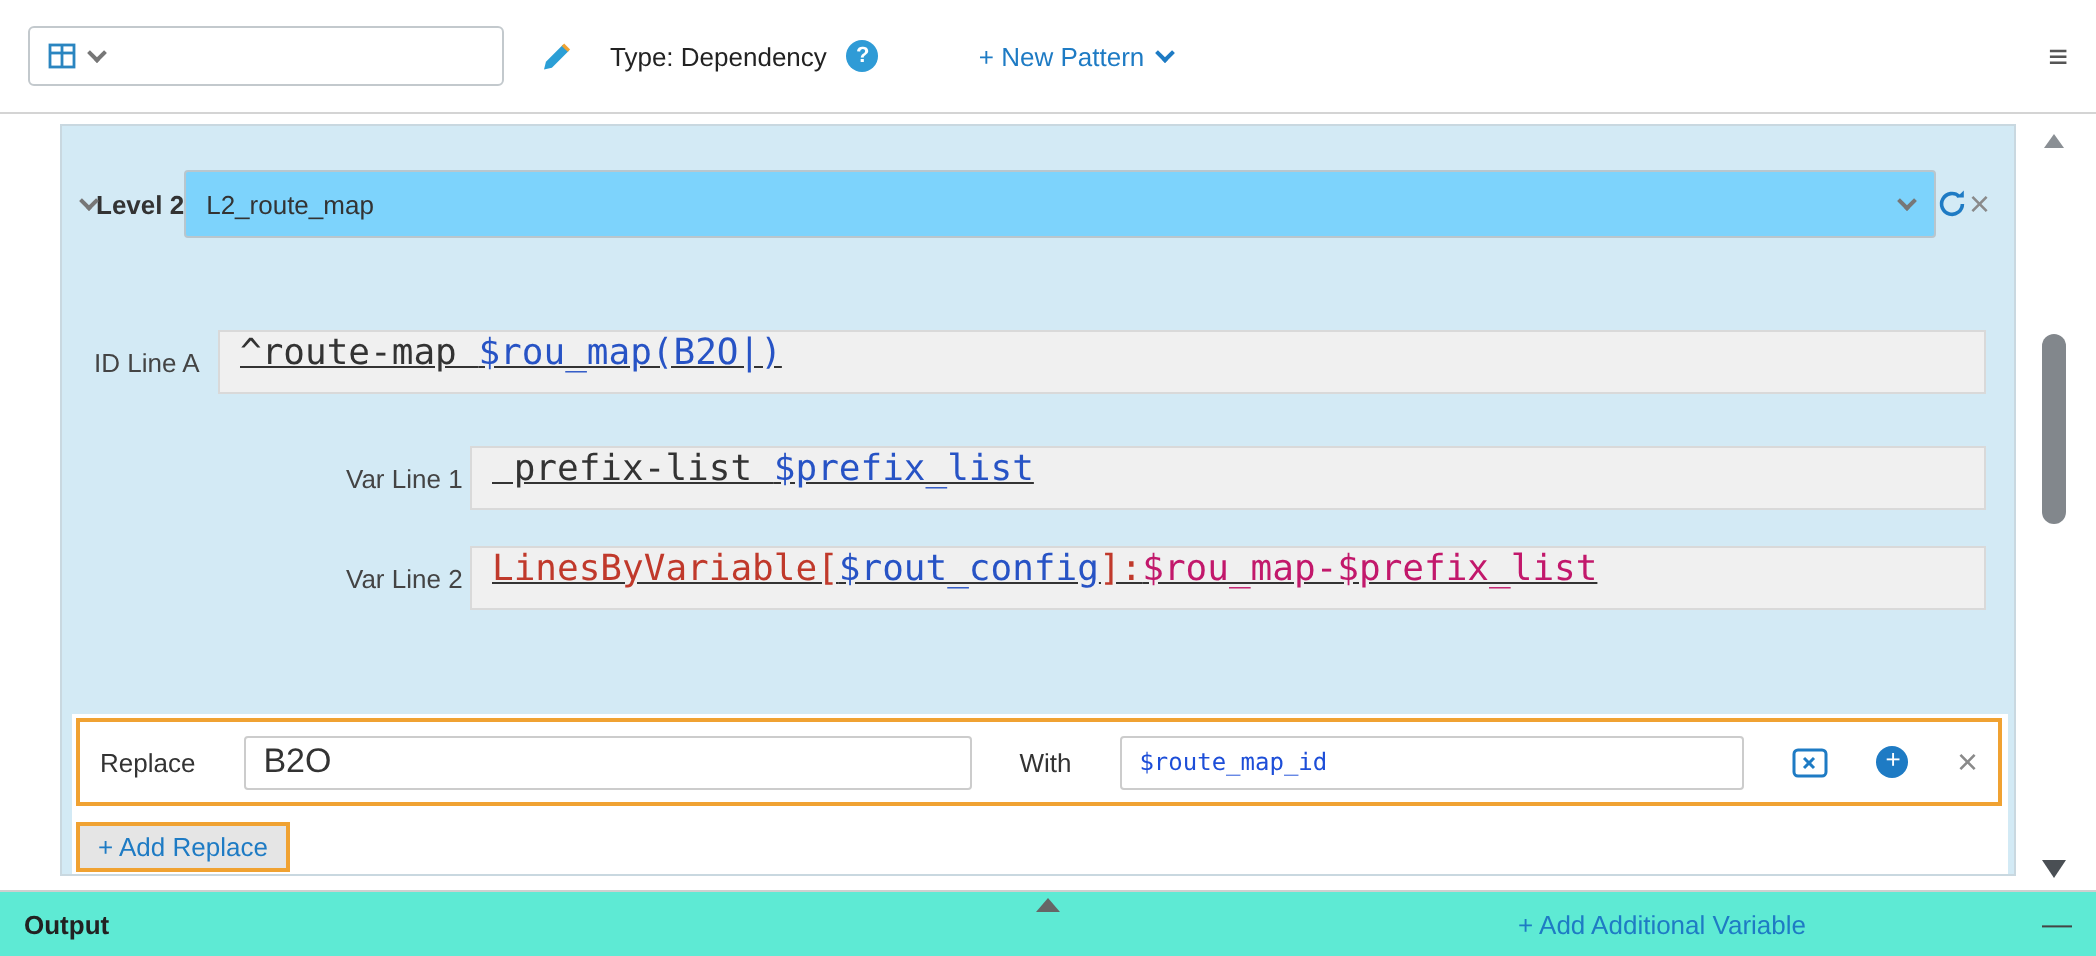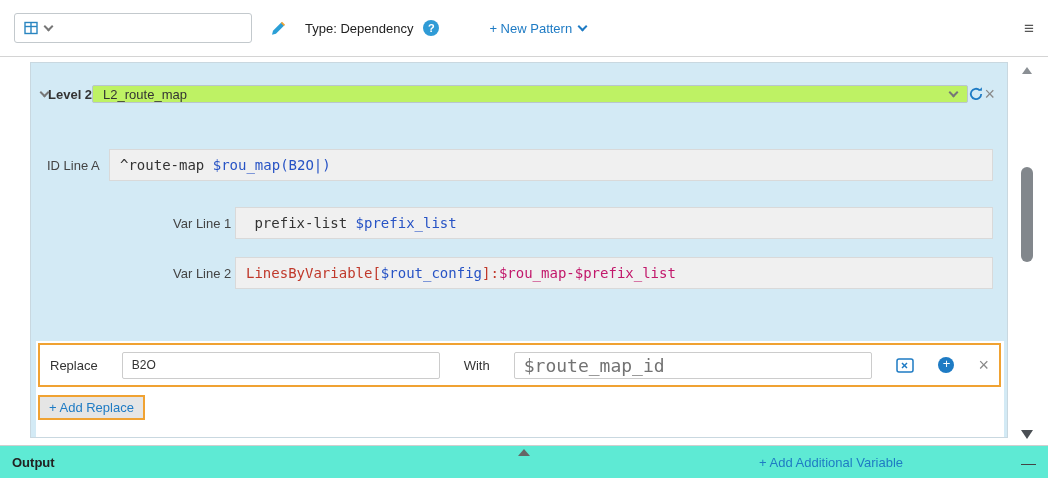--- a/index.html
+++ b/index.html
@@ -27,47 +27,47 @@
     font-size:11px; font-weight:bold; display:flex; align-items:center; justify-content:center; cursor:pointer; }
   .new-pattern { margin-left:40px; color:#1e7bc4; display:flex; align-items:center; gap:7px; cursor:pointer; }
   .hamburger { margin-left:auto; color:#555; font-size:17px; line-height:1; cursor:pointer; }
 
   
   .content { position:relative; border-top:1px solid #d4d4d4; height:389px; padding:5px 40px 0 30px; }
   .panel { background:#d3eaf5; border:1px solid #c9d8e0; height:376px; display:flex; flex-direction:column; }
 
   .level2-row { display:flex; align-items:center; gap:0; margin:22px 12px 0 10px; }
   .level2-label { font-weight:bold; color:#333; }
-  .combo { flex:1; background:#bef264; border:1px solid #b9c6cd; border-radius:2px; height:18px;
+  .combo { flex:1; background:#7dd3fc; border:1px solid #b9c6cd; border-radius:2px; height:34px;
     display:flex; align-items:center; padding:0 10px; cursor:pointer; }
   .combo-text { flex:1; }
   .icon-btn { display:flex; align-items:center; justify-content:center; cursor:pointer; }
   .x-glyph { color:#8a8a8a; font-size:18px; line-height:1; cursor:pointer; }
 
   .line-row { display:flex; align-items:center; margin-right:14px; margin-left:16px; }
   .line-row.first { margin-top:46px; }
   .line-row.mid   { margin-top:26px; }
   .line-row.last  { margin-top:18px; }
   .line-row.indent { margin-left:142px; }
   .line-label { width:62px; color:#444; flex-shrink:0; }
   .code-box { flex:1; background:#f0f0f0; border:1px solid #d9d9d9; height:32px;
-    display:flex; align-items:center; padding:0 10px;
-    font-family:"DejaVu Sans Mono", monospace; font-size:14px; color:#333; cursor:text; }
+    display:flex; align-items:flex-start; padding:0 10px;
+    font-family:"DejaVu Sans Mono", monospace; font-size:18px; color:#333; cursor:text;text-decoration:underline; }
   .code-box span { white-space:pre; }
   .c-blue { color:#2753c5; }
   .c-red { color:#c0392b; }
   .c-magenta { color:#c2186b; }
 
   .panel-bottom { background:#fff; margin:52px 3px 0 5px; flex:1; padding:2px 3px 0 2px; }
   .replace-row { border:2px solid #f0a232; background:#fff; height:44px;
     display:flex; align-items:center; gap:24px; padding:0 10px; }
-  .replace-input { width:318px; height:27px; border:1px solid #ccc; border-radius:2px;
-    padding:0 9px; font-family:"Liberation Sans", sans-serif; font-size:12px; color:#333; outline:none; }
+  .replace-input { width:364px; height:27px; border:1px solid #ccc; border-radius:2px;
+    padding:0 9px; font-family:"Liberation Sans", sans-serif; font-size:17px; color:#333; outline:none; }
   .with-input { flex:1; height:27px; border:1px solid #ccc; border-radius:2px; padding:0 9px;
-    font-family:"DejaVu Sans Mono", monospace; font-size:18px; color:#737373; outline:none; }
+    font-family:"DejaVu Sans Mono", monospace; font-size:12px; color:#1d4ed8; outline:none; }
   .icon-plus { width:16px; height:16px; border-radius:50%; background:#1e7bc4; color:#fff;
     font-size:13px; line-height:14px; text-align:center; cursor:pointer; flex-shrink:0; }
   .add-replace { display:inline-flex; align-items:center; border:2px solid #f0a232; background:#e5e5e5;
     color:#1e7bc4; padding:3px 9px; margin-top:8px; cursor:pointer; }
 
   
   .vscroll { position:absolute; top:10px; right:12px; bottom:6px; width:17px; }
   .scroll-up { position:absolute; top:0; left:3px; width:0; height:0;
     border-left:5px solid transparent; border-right:5px solid transparent;
     border-bottom:7px solid #8a8f94; cursor:pointer; }

